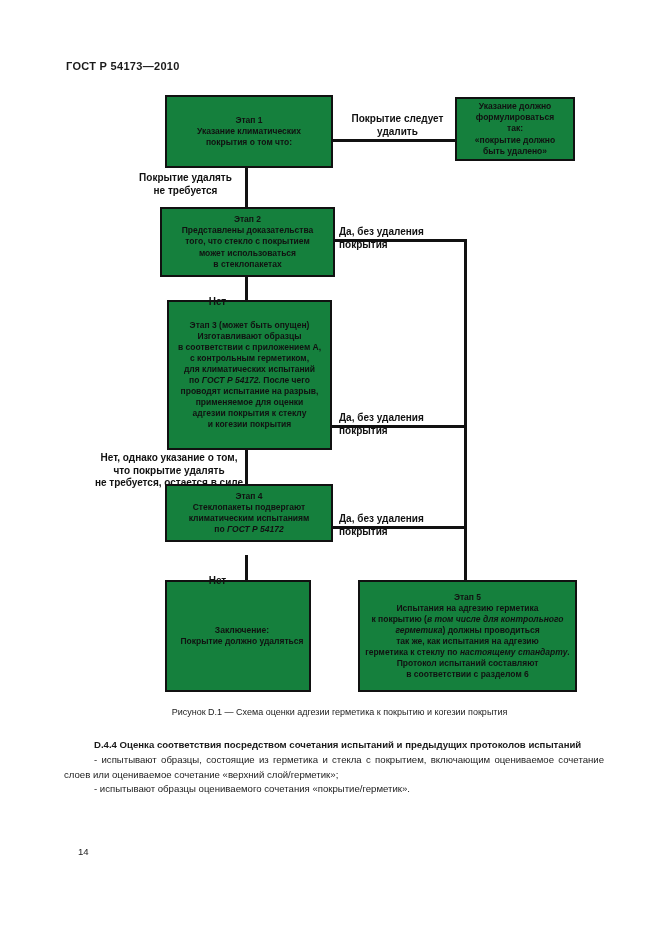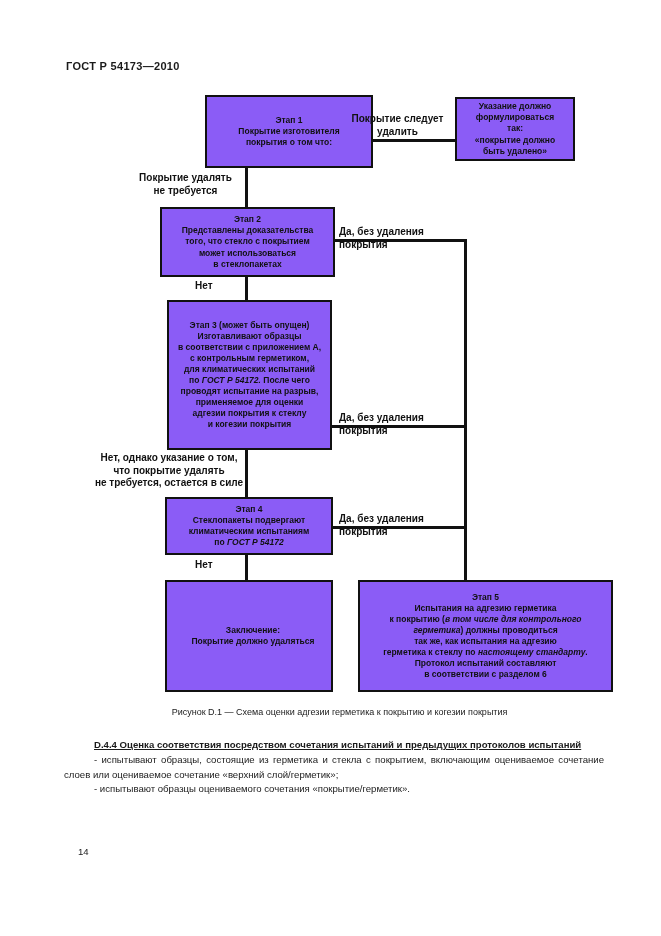--- a/index.html
+++ b/index.html
@@ -12,48 +12,48 @@
     overflow:hidden;
   }
   .doc-header {
     position:absolute; left:66px; top:60px;
     font-size:11px; font-weight:bold; letter-spacing:0.3px;
   }
   
   .box {
     position:absolute;
     border:2px solid #111;
-    background:#8b5cf6;
+    background:#15803d;
     display:flex; flex-direction:column;
     align-items:center; justify-content:center;
     text-align:center;
     font-size:8.5px; font-weight:bold; line-height:1.3;
     color:#111;
     box-sizing:border-box;
     padding:2px;
   }
   .fline { position:absolute; background:#111; }
   .flow-label {
     position:absolute;
     font-size:10px; font-weight:bold; line-height:1.25;
     color:#111;
     white-space:pre-line;
   }
   .ta-c { text-align:center; }
-  .ta-r { text-align:left; }
+  .ta-r { text-align:center;margin-top:16px; }
   
   .caption {
     position:absolute; left:0; top:707px; width:100%;
     text-align:center; font-size:9px; color:#222;padding-left:9px;
   }
   .body-text {
     position:absolute; left:64px; top:738px; width:540px;
     font-size:9.6px; line-height:1.5; text-align:justify; color:#1a1a1a;
   }
-  .sec-heading { font-weight:bold; text-indent:30px; margin:0 0 1px 0;text-decoration:underline; }
+  .sec-heading { font-weight:bold; text-indent:30px; margin:0 0 1px 0; }
   .para { margin:0; text-indent:30px; }
   .page-number {
     position:absolute; left:78px; top:846px;
     font-size:9.6px;
   }
 </style>
 </head>
 <body>
 
 <div class="page">
@@ -65,23 +65,23 @@
     <div class="fline" style="left:333px; top:139px; width:122px; height:3px;"></div>
     <div class="fline" style="left:245px; top:168px; width:3px; height:39px;"></div>
     <div class="fline" style="left:335px; top:239px; width:132px; height:3px;"></div>
     <div class="fline" style="left:464px; top:239px; width:3px; height:341px;"></div>
     <div class="fline" style="left:245px; top:277px; width:3px; height:23px;"></div>
     <div class="fline" style="left:332px; top:425px; width:135px; height:3px;"></div>
     <div class="fline" style="left:245px; top:450px; width:3px; height:47px;"></div>
     <div class="fline" style="left:333px; top:526px; width:134px; height:3px;"></div>
     <div class="fline" style="left:245px; top:555px; width:3px; height:25px;"></div>
 
-    <div class="box" style="left:165px; top:95px;  width:168px; height:73px;margin-left:40px;">
+    <div class="box" style="left:165px; top:95px;  width:168px; height:73px;">
         <div><span>Этап 1</span></div>
-        <div><span>Покрытие изготовителя</span></div>
+        <div><span>Указание климатических</span></div>
         <div><span>покрытия о том что:</span></div>
       </div>
     <div class="box" style="left:455px; top:97px;  width:120px; height:64px;">
         <div><span>Указание должно</span></div>
         <div><span>формулироваться</span></div>
         <div><span>так:</span></div>
         <div><span>«покрытие должно</span></div>
         <div><span>быть удалено»</span></div>
       </div>
     <div class="box" style="left:160px; top:207px; width:175px; height:70px;">
@@ -96,31 +96,31 @@
         <div><span>Изготавливают образцы</span></div>
         <div><span>в соответствии с приложением А,</span></div>
         <div><span>с контрольным герметиком,</span></div>
         <div><span>для климатических испытаний</span></div>
         <div><span>по </span><span style="font-style: italic;">ГОСТ Р 54172.</span><span> После чего</span></div>
         <div><span>проводят испытание на разрыв,</span></div>
         <div><span>применяемое для оценки</span></div>
         <div><span>адгезии покрытия к стеклу</span></div>
         <div><span>и когезии покрытия</span></div>
       </div>
-    <div class="box" style="left:165px; top:497px; width:168px; height:58px;">
+    <div class="box" style="left:165px; top:484px; width:168px; height:58px;">
         <div><span>Этап 4</span></div>
         <div><span>Стеклопакеты подвергают</span></div>
         <div><span>климатическим испытаниям</span></div>
         <div><span>по </span><span style="font-style: italic;">ГОСТ Р 54172</span></div>
       </div>
-    <div class="box" style="left:165px; top:580px; width:168px; height:112px;padding-left:10px;">
+    <div class="box" style="left:165px; top:580px; width:146px; height:112px;padding-left:10px;">
         <div><span>Заключение:</span></div>
         <div><span>Покрытие должно удаляться</span></div>
       </div>
-    <div class="box" style="left:358px; top:580px; width:255px; height:112px;">
+    <div class="box" style="left:358px; top:580px; width:219px; height:112px;">
         <div><span>Этап 5</span></div>
         <div><span>Испытания на адгезию герметика</span></div>
         <div><span>к покрытию (</span><span style="font-style: italic;">в том числе для контрольного</span></div>
         <div><span style="font-style: italic;">герметика</span><span>) должны проводиться</span></div>
         <div><span>так же, как испытания на адгезию</span></div>
         <div><span>герметика к стеклу по </span><span style="font-style: italic;">настоящему стандарту</span><span>.</span></div>
         <div><span>Протокол испытаний составляют</span></div>
         <div><span>в соответствии с разделом 6</span></div>
       </div>
 

